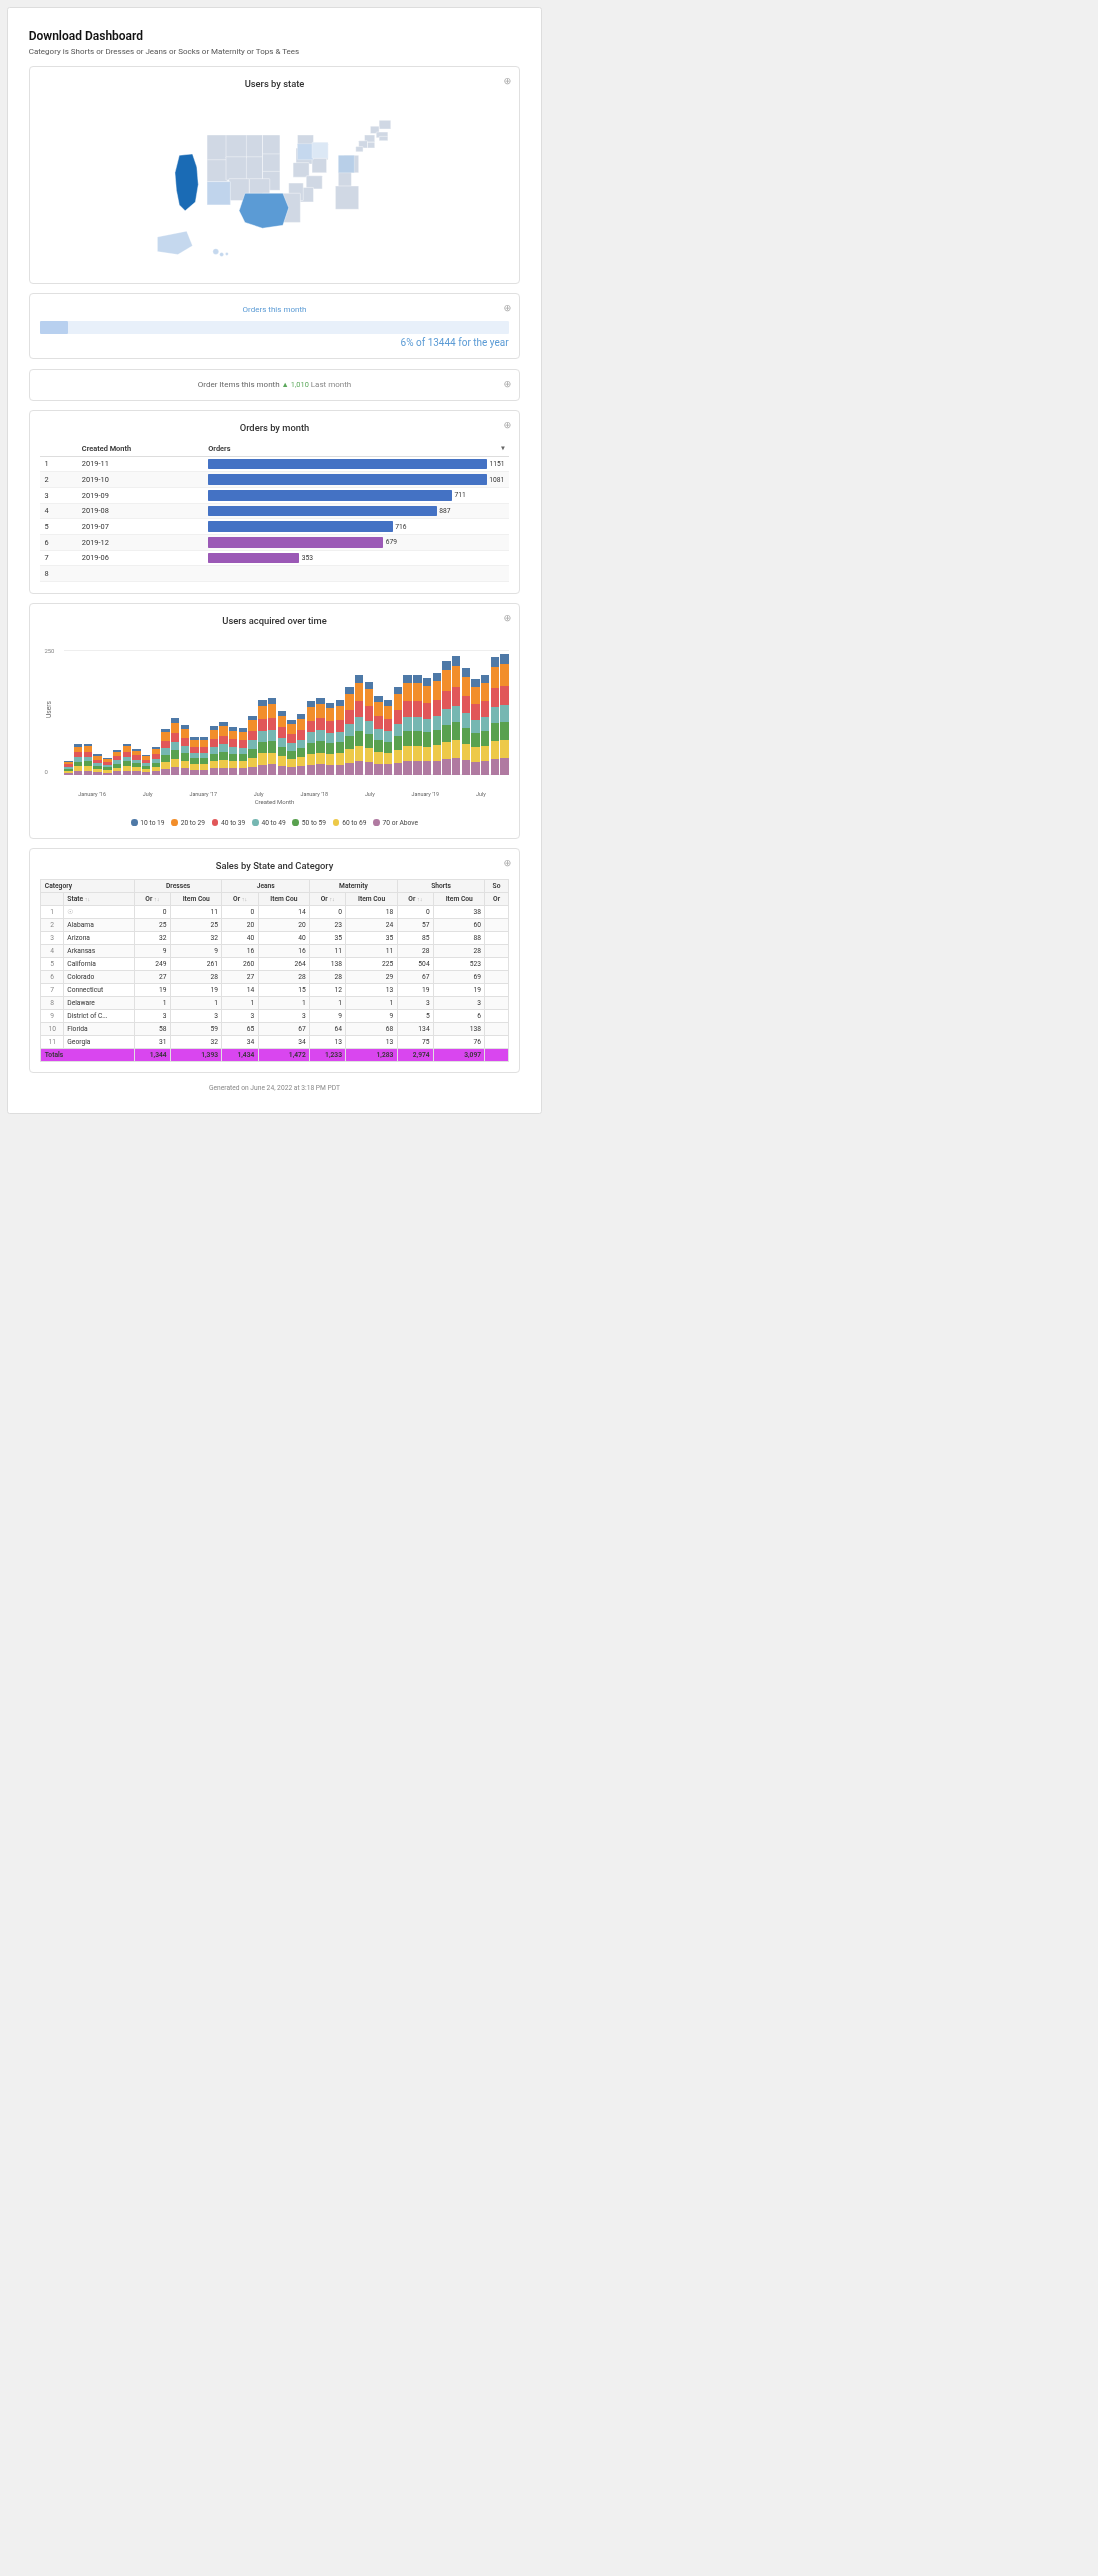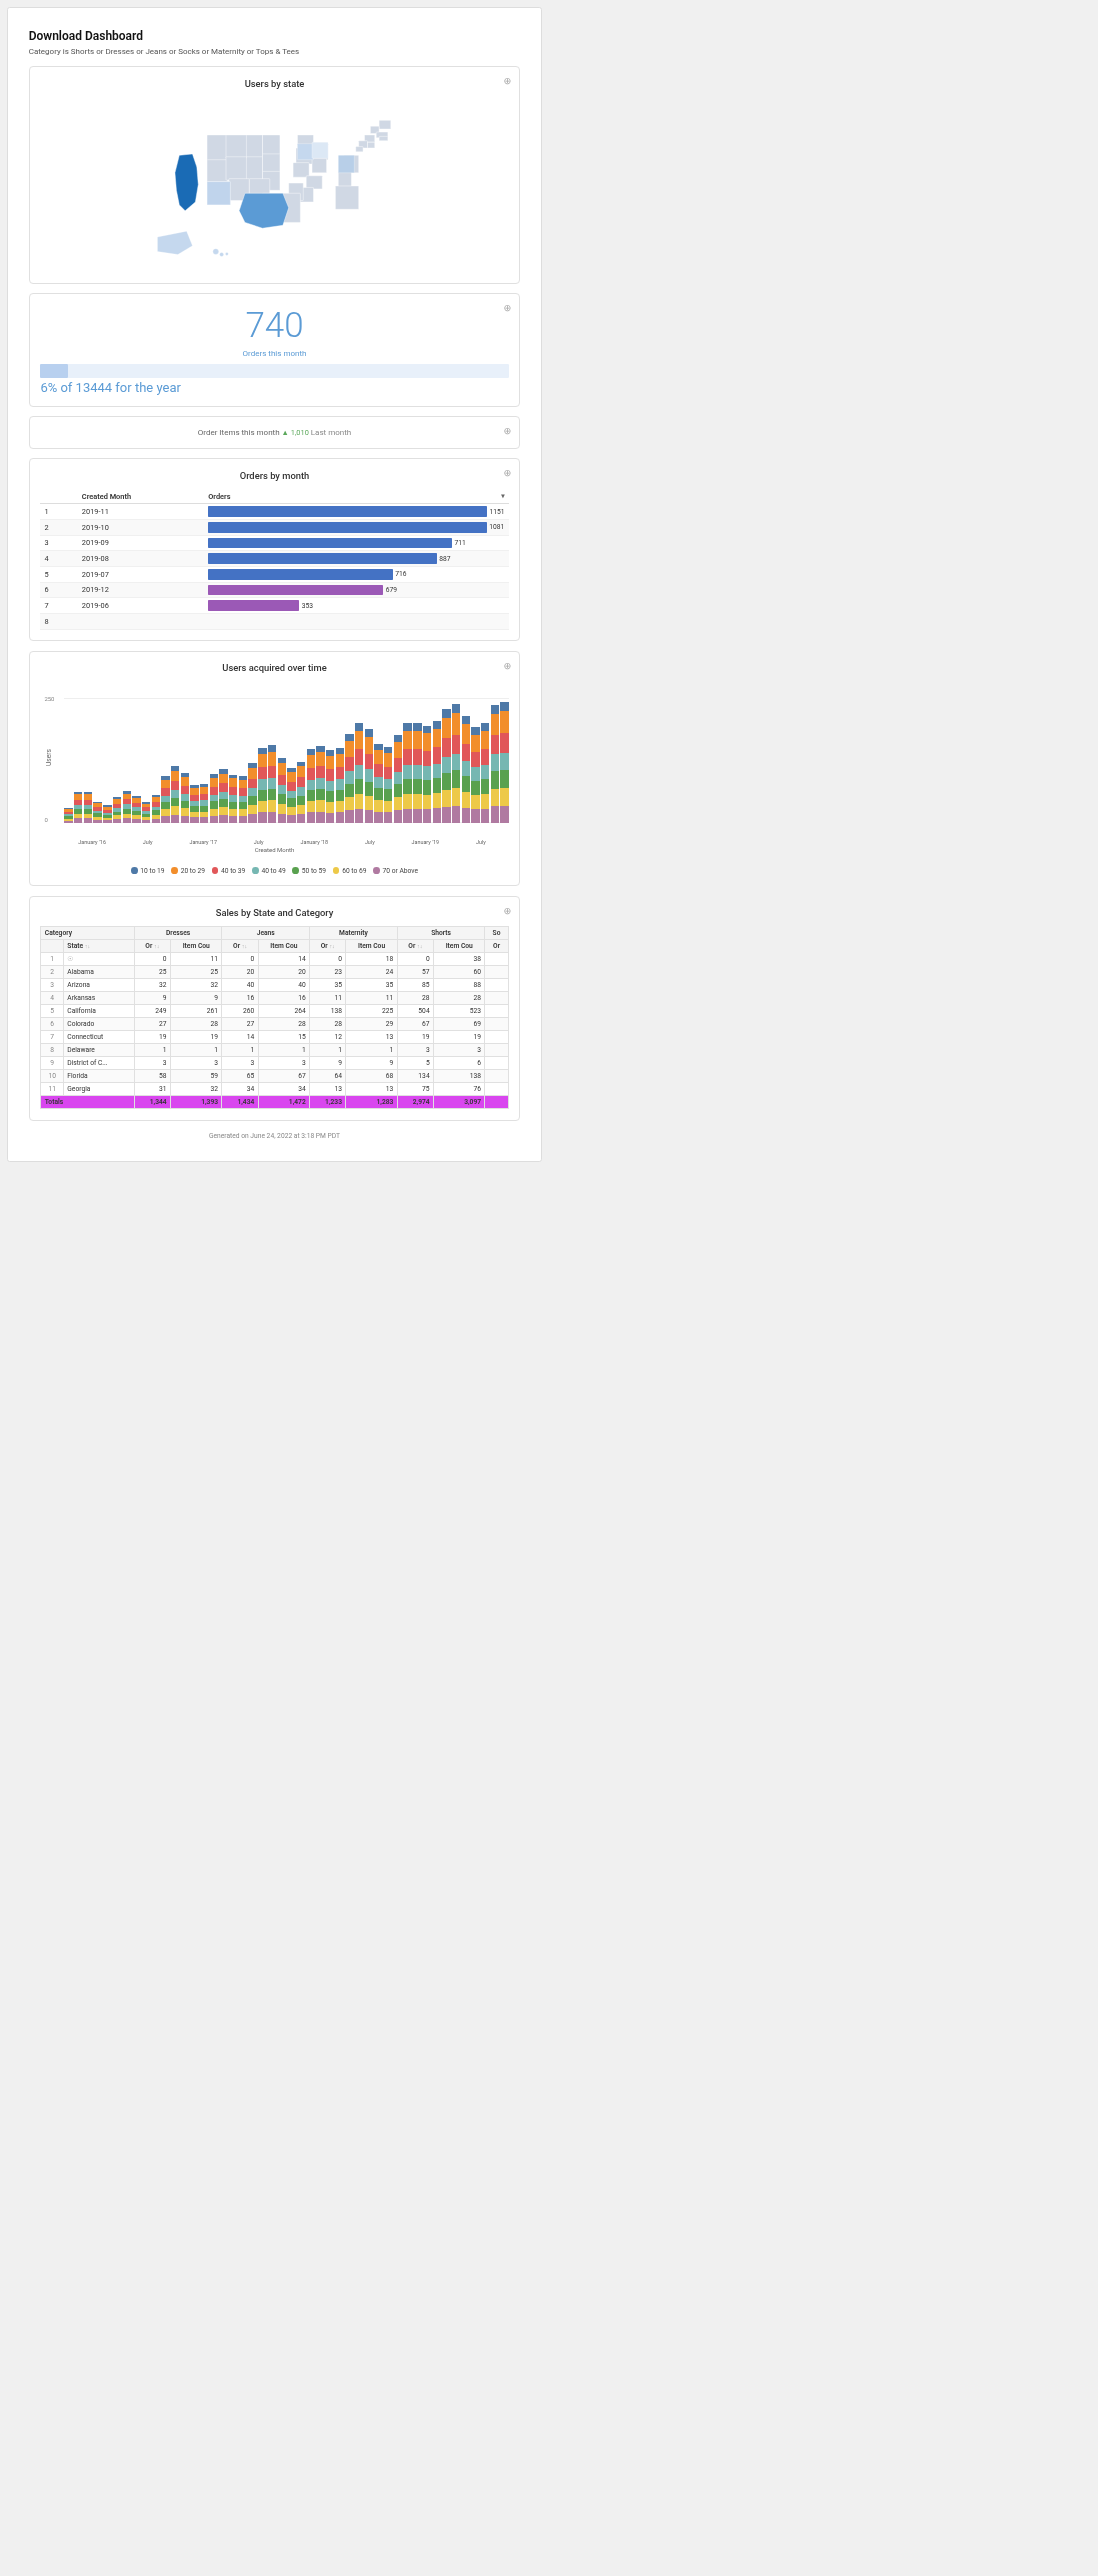--- a/index.html
+++ b/index.html
@@ -84,22 +84,22 @@
       display: flex;
       align-items: center;
     }
     .kpi-bar-fill {
       background: #b8d0ef;
       height: 100%;
       border-radius: 1.3px;
       width: 6%;
     }
     .kpi-bar-text {
-      text-align: left;
-      font-size: 13px;
+      text-align: right;
+      font-size: 10px;
       color: #5b9bd5;
       margin-top: 2.7px;
     }
     .kpi-number-dark {
       text-align: center;
       font-size: 32px;
       font-weight: 400;
       color: #222;
       margin-bottom: 2.7px;
     }
@@ -309,21 +309,20 @@
 
         <circle cx="280" cy="530" r="10" fill="#c5d8ee" stroke="#fff" stroke-width="1"></circle>
         <circle cx="300" cy="540" r="7" fill="#c5d8ee" stroke="#fff" stroke-width="1"></circle>
         <circle cx="318" cy="538" r="5" fill="#c5d8ee" stroke="#fff" stroke-width="1"></circle>
       </svg>
     </div>
   </div>
 
   <div class="card">
     <div class="globe-icon">⊕</div>
-    <div class="kpi-number-blue">740</div>
     <div class="kpi-label">Orders this month</div>
     <div class="kpi-bar-container">
       <div class="kpi-bar-fill"></div>
     </div>
     <div class="kpi-bar-text">6% of 13444 for the year</div>
   </div>
 
   <div class="card">
     <div class="globe-icon">⊕</div>
     <div class="kpi-subtitle">

